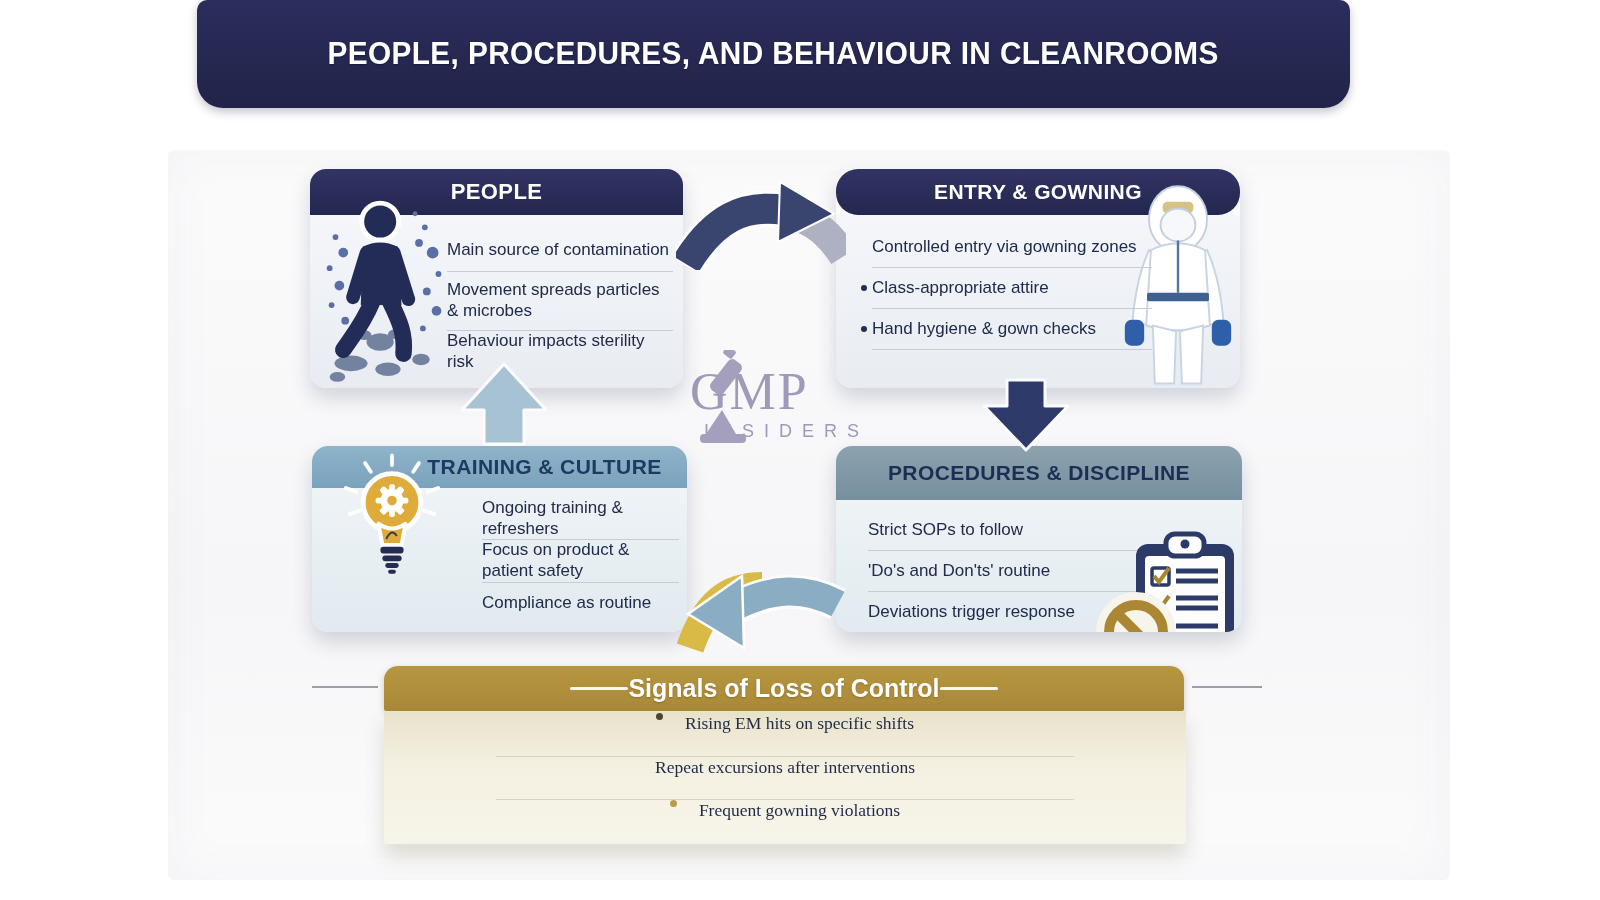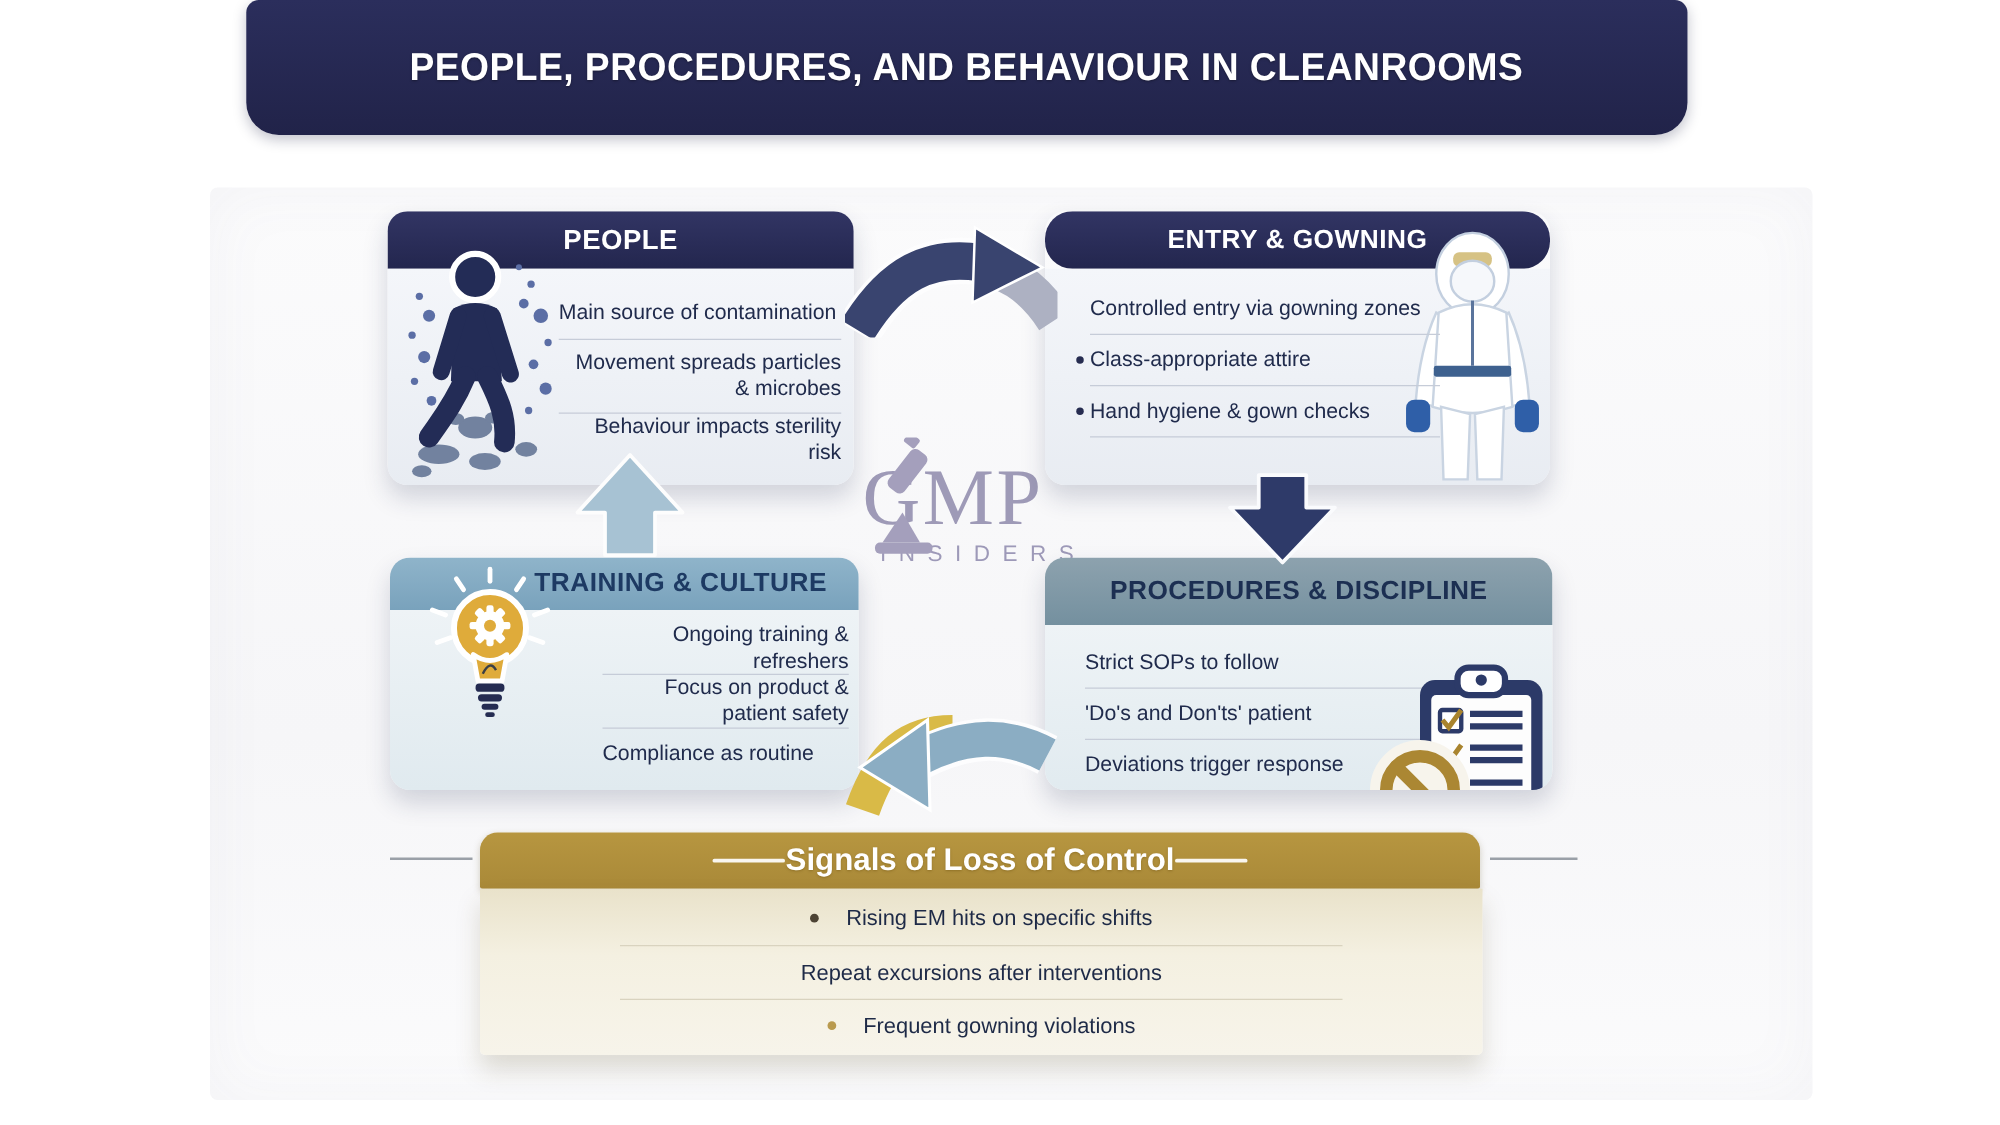--- a/index.html
+++ b/index.html
@@ -39,21 +39,21 @@
   }
   .hdr-navy{ background:linear-gradient(180deg,#323564 0%, #23264e 100%); color:#ffffff; }
   .hdr-steel{ background:linear-gradient(180deg,#8fb4ca 0%, #79a2bc 100%); color:#1d3a63; }
   .hdr-slate{ background:linear-gradient(180deg,#8da2ae 0%, #74909f 100%); color:#1c2f52; }
 
   .card-body{ position:relative; width:100%; }
   .body-light{ background:linear-gradient(180deg,#f4f6fa 0%, #e8ecf2 100%); }
   .body-cool{ background:linear-gradient(180deg,#eef3f6 0%, #e0eaef 100%); }
 
   .bullets{ position:absolute; display:flex; flex-direction:column; }
-  .b-row{ display:flex; align-items:center; color:#202b4c; font-size:17px; line-height:1.22;text-align:right; }
+  .b-row{ display:flex; align-items:center; color:#202b4c; font-size:17px; line-height:1.22; }
   .rule{ height:1px; background:#c6ccd8; width:100%; }
   .minidot{ width:6px; height:6px; border-radius:50%; background:#262c50; flex:0 0 auto;
             margin-left:-11px; margin-right:5px; }
 
   
   #people-box{ left:310px; top:169px; width:373px; height:219px; }
   #people-box .card-header{ height:46px; font-size:22px; }
   #people-box .card-body{ height:173px; }
   #people-box .bullets{ left:137px; top:14px; right:10px; }
   #people-box .b-row.r1{ min-height:42px; }
@@ -88,21 +88,21 @@
   
   .arrow{ position:absolute; z-index:8; }
   #arrow-top{ left:676px; top:170px; }
   #arrow-down{ left:982px; top:378px; }
   #arrow-up{ left:460px; top:362px; }
   #arrow-bottom{ left:676px; top:560px; }
 
   
   .logo{ position:absolute; left:690px; top:366px; width:190px; height:96px; z-index:2; }
   .logo-gmp{
-    font-family:"Liberation Serif", serif; font-size:64px; line-height:1;
+    font-family:"Liberation Serif", serif; font-size:52px; line-height:1;
     color:rgba(148,143,175,.9); letter-spacing:2px;
   }
   .logo-insiders{
     font-size:18px; letter-spacing:10px; color:rgba(152,147,180,.95); margin-top:3px; padding-left:14px;
   }
   #microscope-icon{ position:absolute; left:-6px; top:-16px; width:76px; height:96px; }
 
   
   .side-line{ position:absolute; height:2px; background:#9aa0a8; z-index:3; }
   #line-left{ left:312px; top:686px; width:66px; }
@@ -118,21 +118,21 @@
   .signals-banner span{ color:#ffffff; font-size:25px; font-weight:bold; text-shadow:0 1px 2px rgba(90,60,0,.35); }
   .dash{ width:58px; height:3.5px; background:rgba(255,255,255,.92); border-radius:2px; }
 
   .signals-body{
     position:absolute; left:384px; top:711px; width:802px; height:133px;
     background:linear-gradient(180deg,#e9e2ca 0%, #f4f0e1 40%, #f7f4ea 100%);
     box-shadow:0 12px 20px rgba(90,75,35,.18);
     border-radius:0 0 4px 4px;
     display:flex; flex-direction:column; z-index:5; padding-top:2px;
   }
-  .s-row{ display:flex; align-items:center; justify-content:center; color:#1e2a47; font-size:17.5px; }
+  .s-row{ display:flex; justify-content:center; color:#1e2a47; font-size:17.5px;font-family:Liberation Serif, serif; }
   .s-row.r1{ height:43px; } .s-row.r2{ height:42px; } .s-row.r3{ height:40px; }
   .s-rule{ height:1px; background:#d9d3bf; width:72%; align-self:center; }
   .sdot{ width:7px; height:7px; border-radius:50%; margin-right:22px; flex:0 0 auto; }
   .sdot-dark{ background:#4d4334; }
   .sdot-gold{ background:#b99a4e; }
 </style>
 </head>
 <body>
 
 <div class="stage">
@@ -293,21 +293,21 @@
     <div class="card-header hdr-slate">
       <span>PROCEDURES &amp; DISCIPLINE</span>
     </div>
     <div class="card-body body-cool">
       <div class="bullets">
         <div class="b-row">
           <span>Strict SOPs to follow</span>
         </div>
         <div class="rule"></div>
         <div class="b-row">
-          <span>'Do's and Don'ts' patient</span>
+          <span>'Do's and Don'ts' routine</span>
         </div>
         <div class="rule"></div>
         <div class="b-row">
           <span>Deviations trigger response</span>
         </div>
       </div>
       <svg id="clipboard-icon" viewBox="0 0 150 155">
         <rect x="44" y="14" width="98" height="134" rx="12" fill="#2c3a68"></rect>
         <rect x="53" y="26" width="80" height="114" rx="4" fill="#fdfdfd"></rect>
         <rect x="74" y="4" width="38" height="22" rx="9" fill="#ffffff" stroke="#2c3a68" stroke-width="5"></rect>

